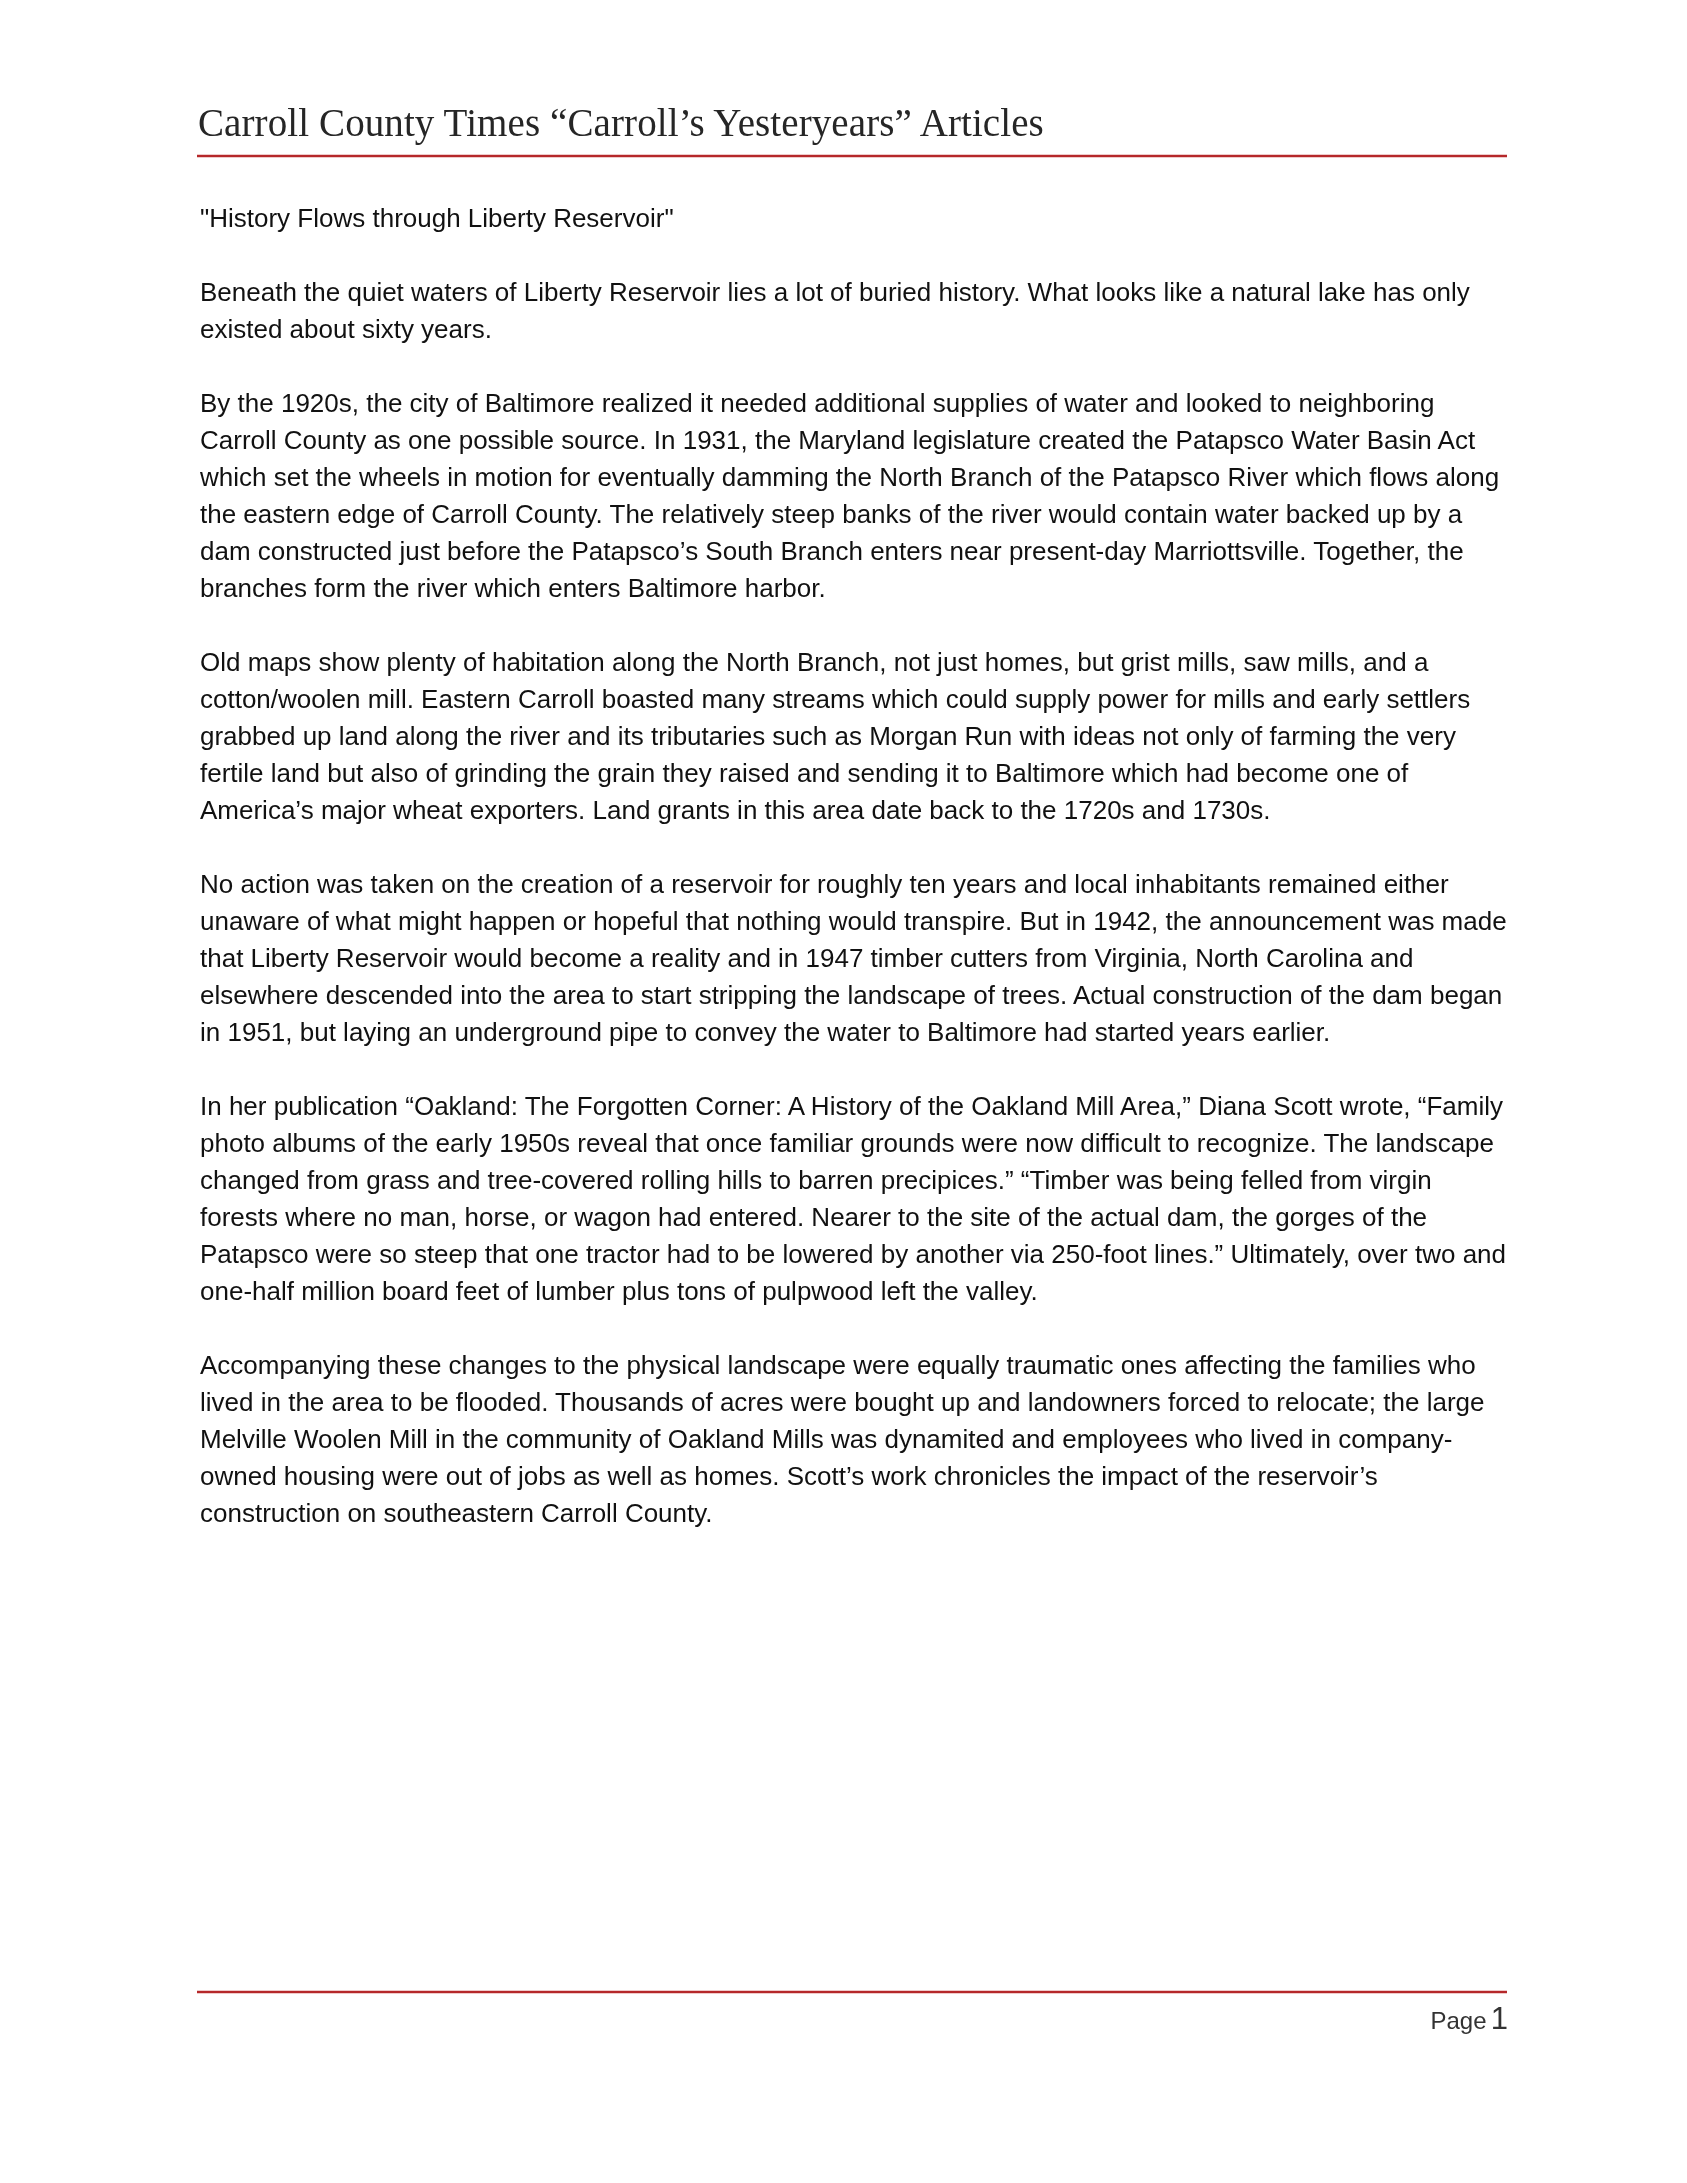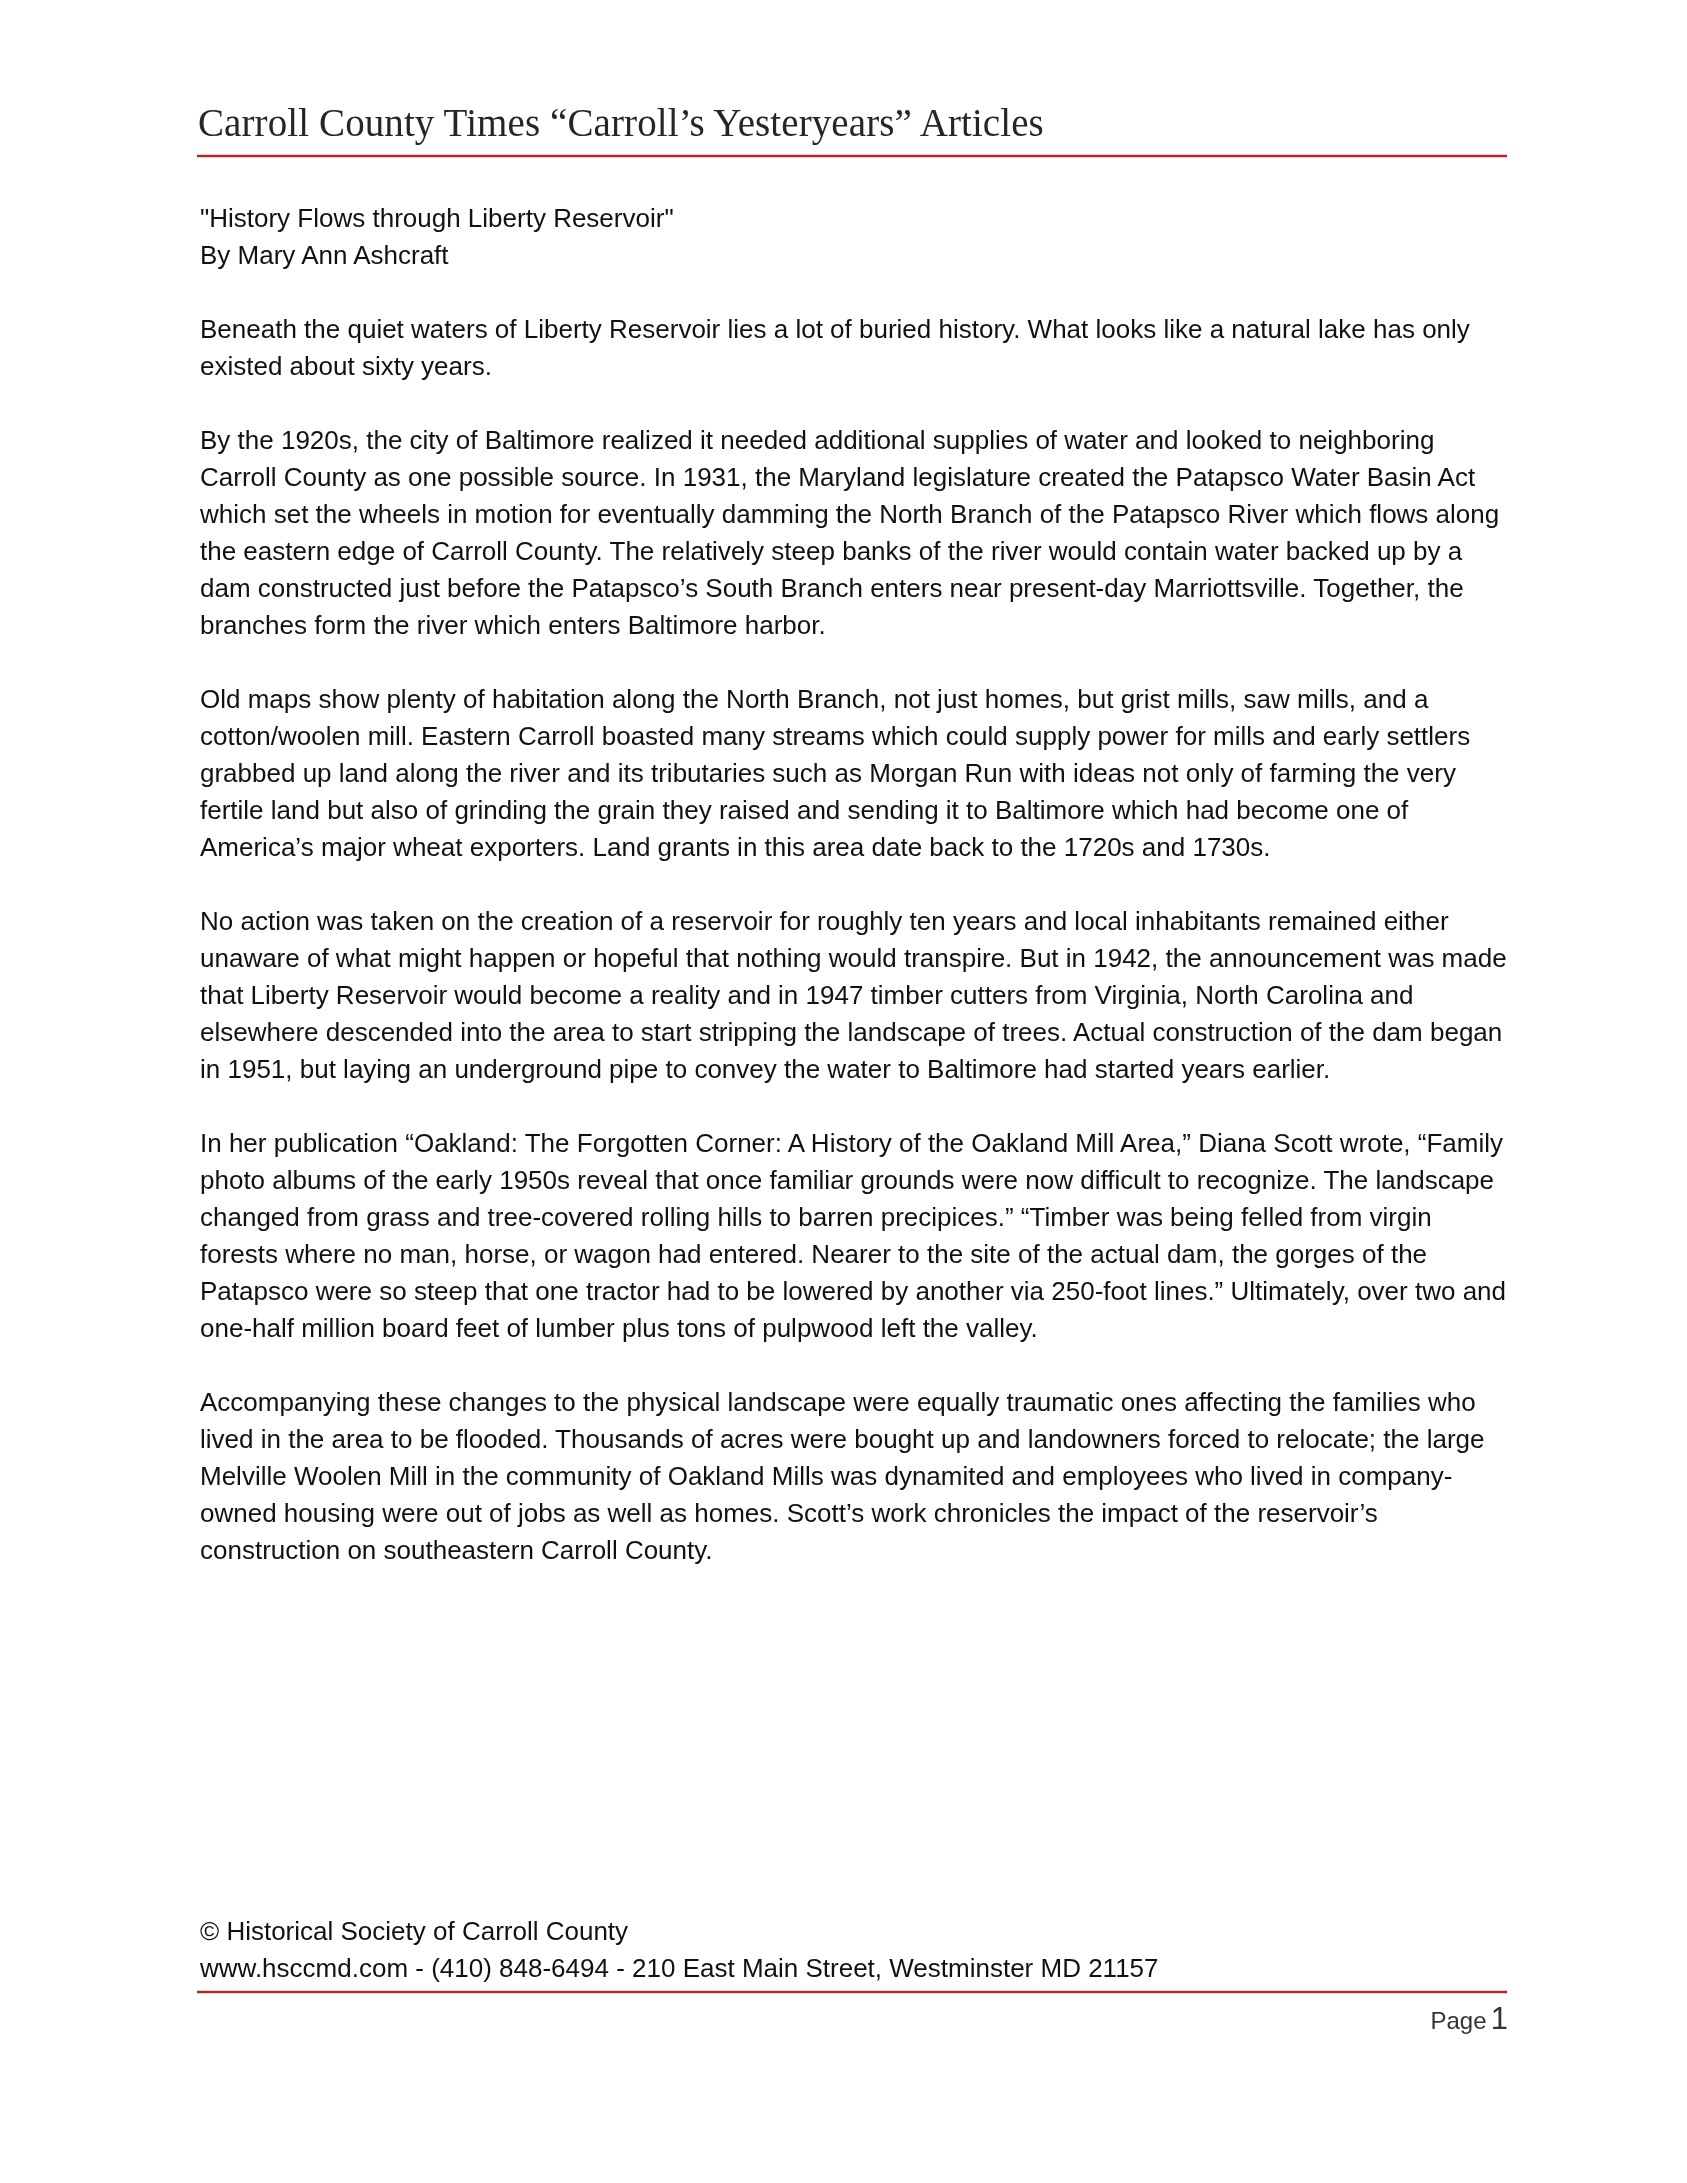--- a/index.html
+++ b/index.html
@@ -42,34 +42,29 @@
 <body>
 
 <div class="page">
 
   <div class="header-title">Carroll County Times “Carroll’s Yesteryears” Articles</div>
   <div class="rule top"></div>
 
   <div class="content">
     <div class="meta">
       <p>"History Flows through Liberty Reservoir"</p>
-      <p>By Mary Ann Ashcraft</p>
     </div>
     <p>Beneath the quiet waters of Liberty Reservoir lies a lot of buried history.  What looks like a natural lake has only existed about sixty years.</p>
     <p>By the 1920s, the city of Baltimore realized it needed additional supplies of water and looked to neighboring Carroll County as one possible source.  In 1931, the Maryland legislature created the Patapsco Water Basin Act which set the wheels in motion for eventually damming the North Branch of the Patapsco River which flows along the eastern edge of Carroll County.  The relatively steep banks of the river would contain water backed up by a dam constructed just before the Patapsco’s South Branch enters near present-day Marriottsville.  Together, the branches form the river which enters Baltimore harbor.</p>
     <p>Old maps show plenty of habitation along the North Branch, not just homes, but grist mills, saw mills, and a cotton/woolen mill.  Eastern Carroll boasted many streams which could supply power for mills and early settlers grabbed up land along the river and its tributaries such as Morgan Run with ideas not only of farming the very fertile land but also of grinding the grain they raised and sending it to Baltimore which had become one of America’s major wheat exporters.  Land grants in this area date back to the 1720s and 1730s.</p>
     <p>No action was taken on the creation of a reservoir for roughly ten years and local inhabitants remained either unaware of what might happen or hopeful that nothing would transpire.  But in 1942, the announcement was made that Liberty Reservoir would become a reality and in 1947 timber cutters from Virginia, North Carolina and elsewhere descended into the area to start stripping the landscape of trees.  Actual construction of the dam began in 1951, but laying an underground pipe to convey the water to Baltimore had started years earlier.</p>
     <p>In her publication “Oakland: The Forgotten Corner: A History of the Oakland Mill Area,” Diana Scott wrote, “Family photo albums of the early 1950s reveal that once familiar grounds were now difficult to recognize.  The landscape changed from grass and tree-covered rolling hills to barren precipices.”  “Timber was being felled from virgin forests where no man, horse, or wagon had entered.  Nearer to the site of the actual dam, the gorges of the Patapsco were so steep that one tractor had to be lowered by another via 250-foot lines.”  Ultimately, over two and one-half million board feet of lumber plus tons of pulpwood left the valley.</p>
     <p>Accompanying these changes to the physical landscape were equally traumatic ones affecting the families who lived in the area to be flooded.  Thousands of acres were bought up and landowners forced to relocate; the large Melville Woolen Mill in the community of Oakland Mills was dynamited and employees who lived in company-owned housing were out of jobs as well as homes.  Scott’s work chronicles the impact of the reservoir’s construction on southeastern Carroll County.</p>
   </div>
 
-  <div class="footer">
-    <p>© Historical Society of Carroll County</p>
-    <p>www.hsccmd.com - (410) 848-6494 - 210 East Main Street, Westminster MD 21157</p>
-  </div>
   <div class="rule bottom"></div>
 
   <div class="page-num">
     <span class="lbl">Page</span><span class="num">1</span>
   </div>
 
 </div>
 
 
 </body></html>

